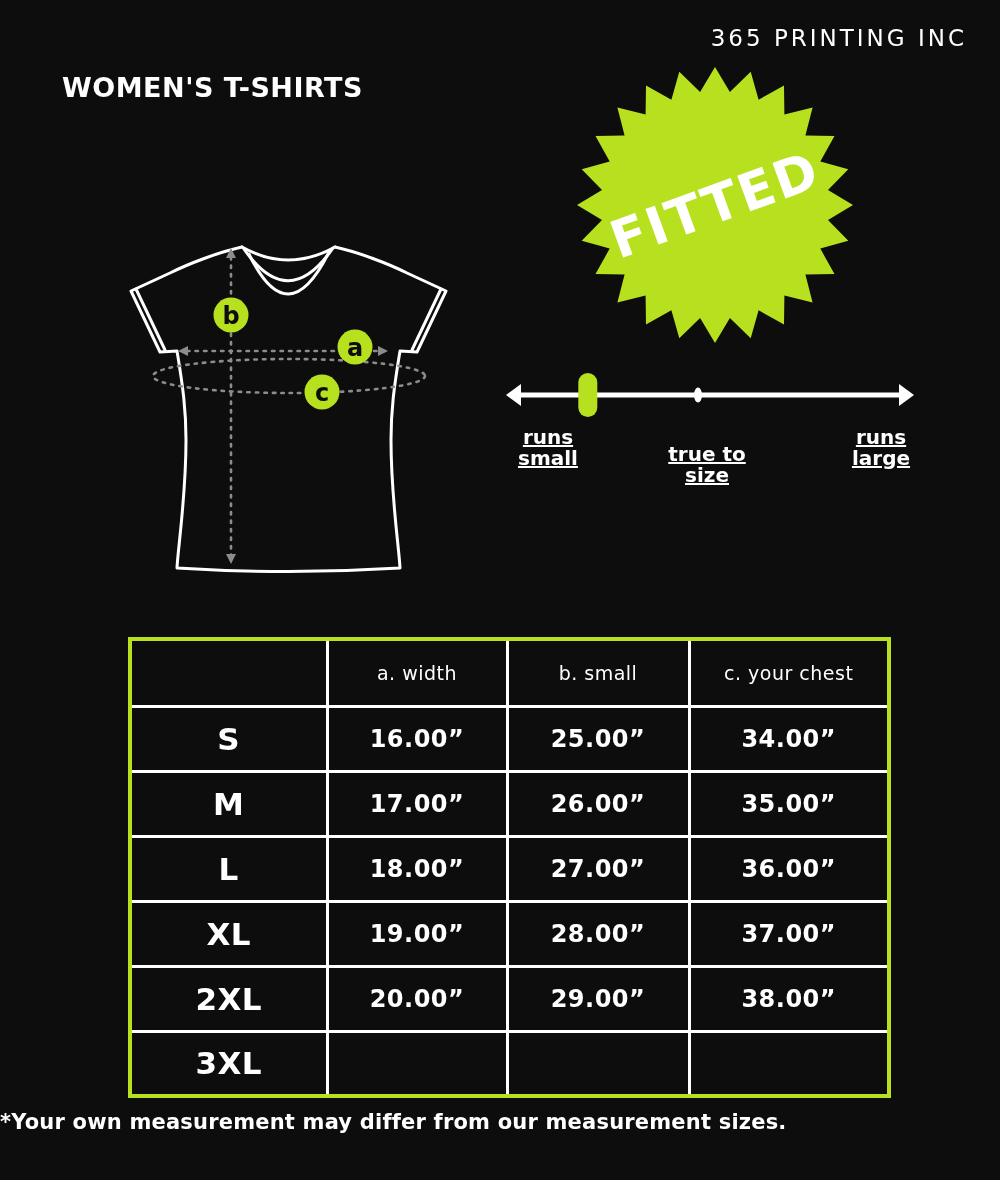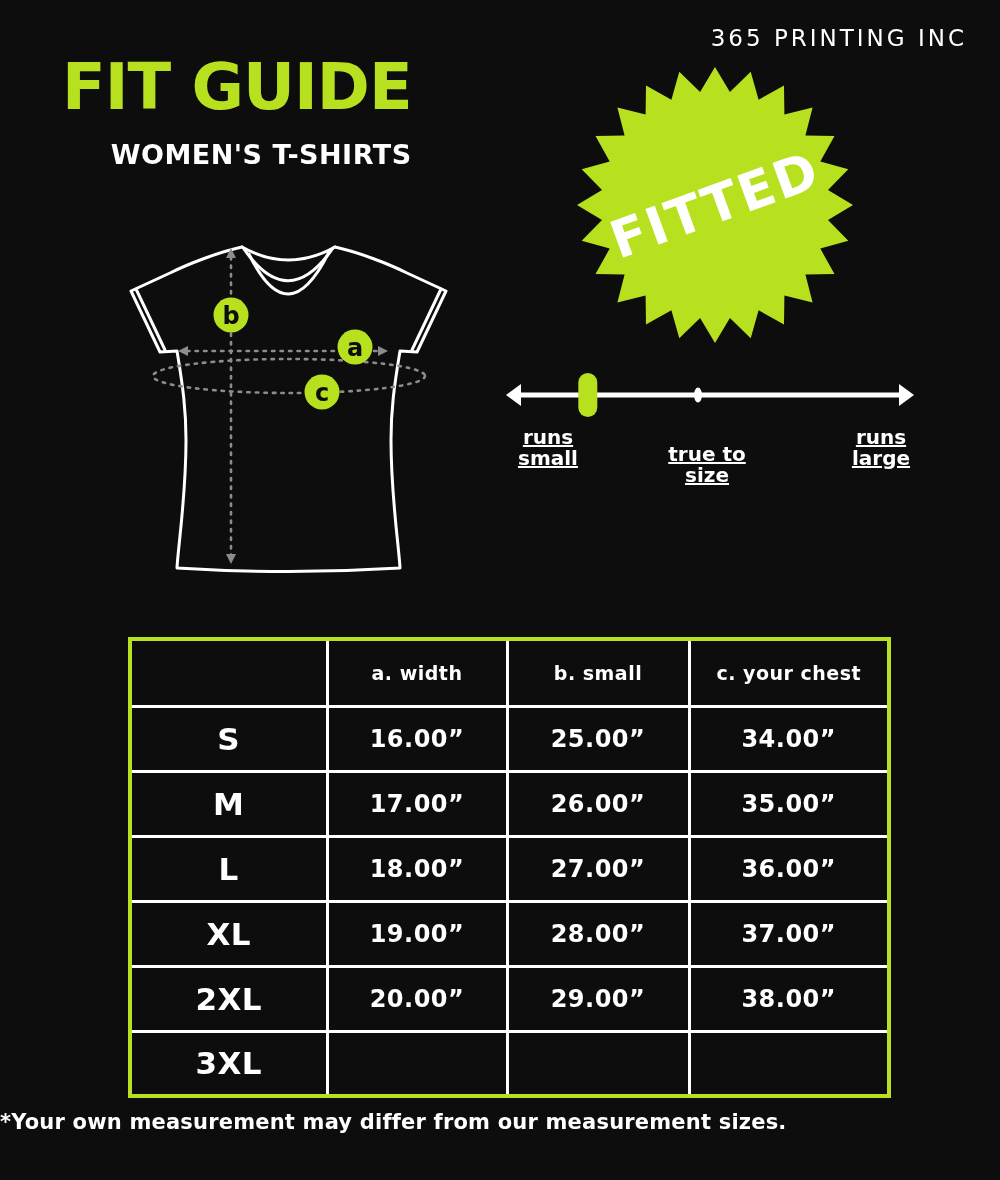--- a/index.html
+++ b/index.html
@@ -35,21 +35,21 @@
     position:absolute;left:128px;top:637px;
     border-collapse:collapse;table-layout:fixed;
     border:4px solid var(--accent,#b7e11f);
   }
   .size-table th,.size-table td{
     border:3px solid #ffffff;text-align:center;vertical-align:middle;
     padding:0;color:var(--fg,#ffffff);overflow:hidden;
   }
   .size-table thead tr{height:67px}
   .size-table tbody tr{height:65px}
-  .size-table th{font-size:19px;font-weight:bold;letter-spacing:0.5px}
+  .size-table th{font-size:19px;font-weight:normal;letter-spacing:0.5px}
   .size-table td.size-cell{font-size:31px;font-weight:bold;letter-spacing:0.5px}
   .size-table td.val-cell{font-size:24px;font-weight:bold;letter-spacing:0.5px}
   .footnote{
     position:absolute;top:1110px;left:0;width:100%;text-align:left;
     font-size:21px;font-weight:bold;letter-spacing:0.2px;
   }
   .accent-fill{fill:var(--accent,#b7e11f)}
   .dotted{
     stroke:var(--dotted,#8c8c8c);stroke-width:2.6;fill:none;
     stroke-dasharray:2.5 6;stroke-linecap:round;
@@ -66,21 +66,20 @@
   }
 </style>
 </head>
 <body>
 
 <div class="canvas">
 
   <div class="brand">365 PRINTING INC</div>
 
   <div class="title-block">
-    <div class="title">FIT GUIDE</div>
     <div class="subtitle">WOMEN'S T-SHIRTS</div>
   </div>
 
   <svg class="tshirt-svg" width="350" height="360" viewBox="0 0 350 360">
 
     <path class="shirt-line" d="M127,22 C104,27 73,39 55,48 L16,66 L45,127 L62,126
          C68,162 71,185 71,215 C71,272 63,322 62,343
          Q173,350 285,343
          C284,322 276,272 276,215 C276,185 279,162 285,126
          L302,127 L331,66 L292,48 C274,39 243,27 220,22"></path>

